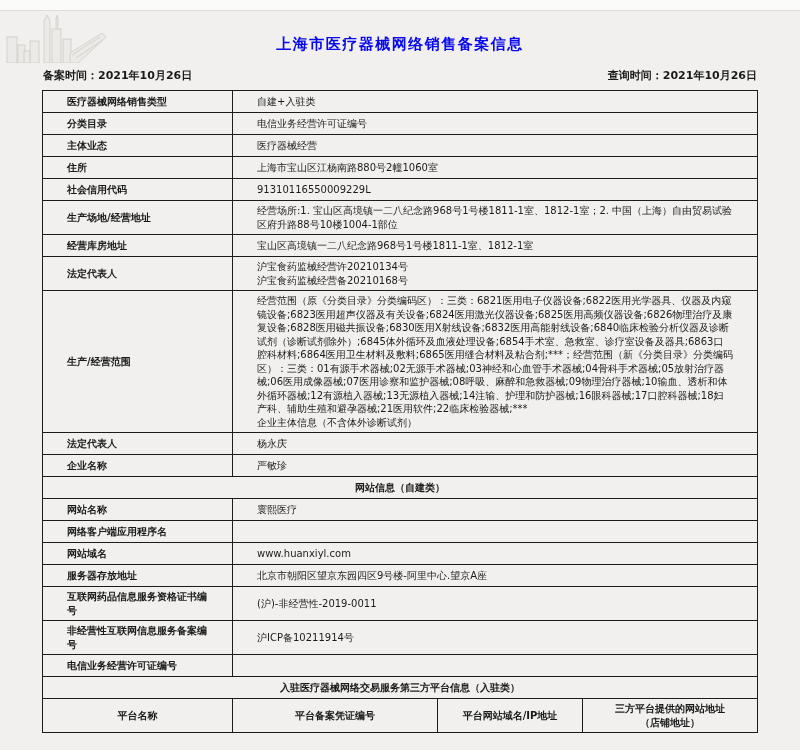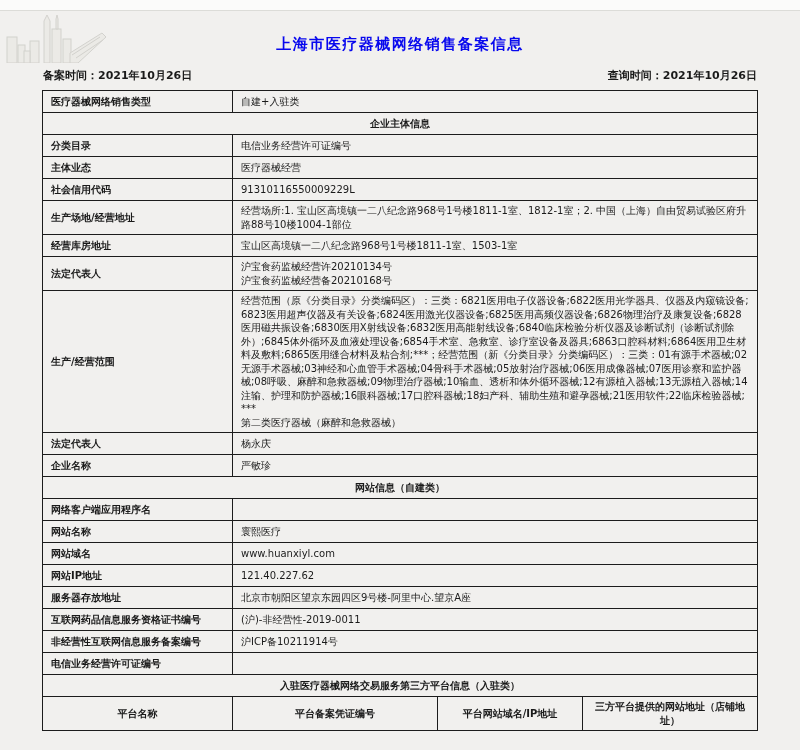--- a/index.html
+++ b/index.html
@@ -20,21 +20,21 @@
     margin:14px 43px 7px 43px;
     font-size:11px;font-weight:bold;
   }
   table.reg{
     border-collapse:collapse;table-layout:fixed;
     margin-left:42px;width:715px;
     background:transparent;
   }
   table.reg td{
     border:1px solid #1c1c1c;
-    padding:3px 8px;
+    padding:3px 24px;
     font-size:10px;line-height:1.35;
     vertical-align:middle;
     word-break:break-all;
     height:15px;
   }
   td.lbl{font-weight:bold;}
   td.section{text-align:center;font-weight:bold;font-size:10.5px;}
   td.hdr{text-align:center;font-weight:bold;}
 </style>
 </head>
@@ -73,103 +73,100 @@
       <col style="width:175px">
   </colgroup>
   <tbody>
       <tr>
         <td class="lbl">医疗器械网络销售类型</td>
         <td colspan="3">
           <div>自建+入驻类</div>
         </td>
       </tr>
       <tr>
-        <td class="section" colspan="4">企业主体信息</td>
-      </tr>
-      <tr>
         <td class="lbl">分类目录</td>
         <td colspan="3">
           <div>电信业务经营许可证编号</div>
         </td>
       </tr>
       <tr>
         <td class="lbl">主体业态</td>
         <td colspan="3">
           <div>医疗器械经营</div>
         </td>
       </tr>
       <tr>
+        <td class="lbl">住所</td>
+        <td colspan="3">
+          <div>上海市宝山区江杨南路880号2幢1060室</div>
+        </td>
+      </tr>
+      <tr>
         <td class="lbl">社会信用代码</td>
         <td colspan="3">
           <div>91310116550009229L</div>
         </td>
       </tr>
       <tr>
         <td class="lbl">生产场地/经营地址</td>
         <td colspan="3">
           <div>经营场所:1. 宝山区高境镇一二八纪念路968号1号楼1811-1室、1812-1室；2. 中国（上海）自由贸易试验区府升路88号10楼1004-1部位</div>
         </td>
       </tr>
       <tr>
         <td class="lbl">经营库房地址</td>
         <td colspan="3">
-          <div>宝山区高境镇一二八纪念路968号1号楼1811-1室、1503-1室</div>
+          <div>宝山区高境镇一二八纪念路968号1号楼1811-1室、1812-1室</div>
         </td>
       </tr>
       <tr>
         <td class="lbl">法定代表人</td>
         <td colspan="3">
           <div>沪宝食药监械经营许20210134号</div>
           <div>沪宝食药监械经营备20210168号</div>
         </td>
       </tr>
       <tr>
         <td class="lbl">生产/经营范围</td>
         <td colspan="3">
           <div>经营范围（原《分类目录》分类编码区）：三类：6821医用电子仪器设备;6822医用光学器具、仪器及内窥镜设备;6823医用超声仪器及有关设备;6824医用激光仪器设备;6825医用高频仪器设备;6826物理治疗及康复设备;6828医用磁共振设备;6830医用X射线设备;6832医用高能射线设备;6840临床检验分析仪器及诊断试剂（诊断试剂除外）;6845体外循环及血液处理设备;6854手术室、急救室、诊疗室设备及器具;6863口腔科材料;6864医用卫生材料及敷料;6865医用缝合材料及粘合剂;***；经营范围（新《分类目录》分类编码区）：三类：01有源手术器械;02无源手术器械;03神经和心血管手术器械;04骨科手术器械;05放射治疗器械;06医用成像器械;07医用诊察和监护器械;08呼吸、麻醉和急救器械;09物理治疗器械;10输血、透析和体外循环器械;12有源植入器械;13无源植入器械;14注输、护理和防护器械;16眼科器械;17口腔科器械;18妇产科、辅助生殖和避孕器械;21医用软件;22临床检验器械;***</div>
-          <div>第二类医疗器械（麻醉和急救器械）</div>
+          <div>企业主体信息（不含体外诊断试剂）</div>
         </td>
       </tr>
       <tr>
         <td class="lbl">法定代表人</td>
         <td colspan="3">
           <div>杨永庆</div>
         </td>
       </tr>
       <tr>
         <td class="lbl">企业名称</td>
         <td colspan="3">
           <div>严敏珍</div>
         </td>
       </tr>
       <tr>
         <td class="section" colspan="4">网站信息（自建类）</td>
       </tr>
       <tr>
+        <td class="lbl">网站名称</td>
+        <td colspan="3">
+          <div>寰熙医疗</div>
+        </td>
+      </tr>
+      <tr>
         <td class="lbl">网络客户端应用程序名</td>
         <td colspan="3">
           <div>&nbsp;</div>
         </td>
       </tr>
       <tr>
-        <td class="lbl">网站名称</td>
-        <td colspan="3">
-          <div>寰熙医疗</div>
-        </td>
-      </tr>
-      <tr>
         <td class="lbl">网站域名</td>
         <td colspan="3">
           <div>www.huanxiyl.com</div>
-        </td>
-      </tr>
-      <tr>
-        <td class="lbl">网站IP地址</td>
-        <td colspan="3">
-          <div>121.40.227.62</div>
         </td>
       </tr>
       <tr>
         <td class="lbl">服务器存放地址</td>
         <td colspan="3">
           <div>北京市朝阳区望京东园四区9号楼-阿里中心.望京A座</div>
         </td>
       </tr>
       <tr>
         <td class="lbl">互联网药品信息服务资格证书编号</td>

